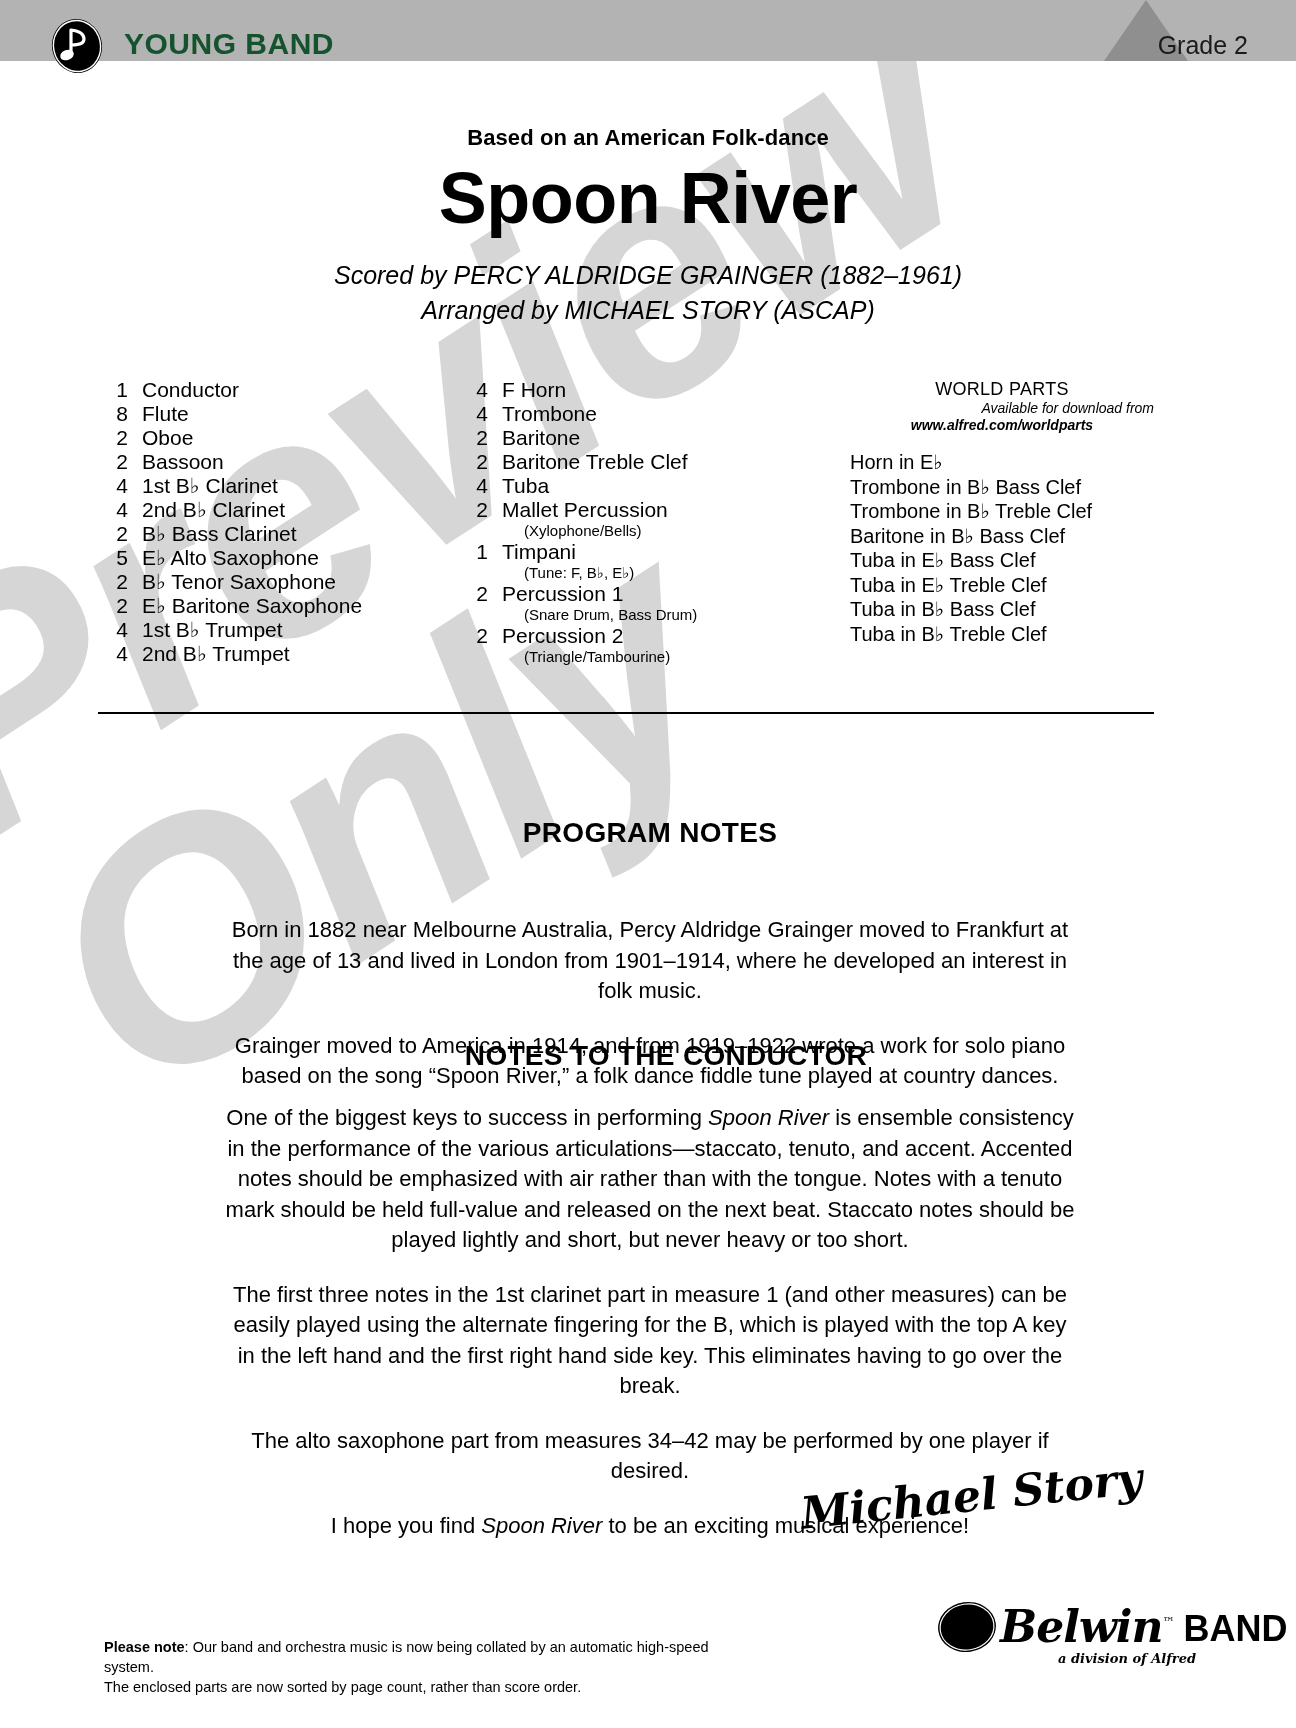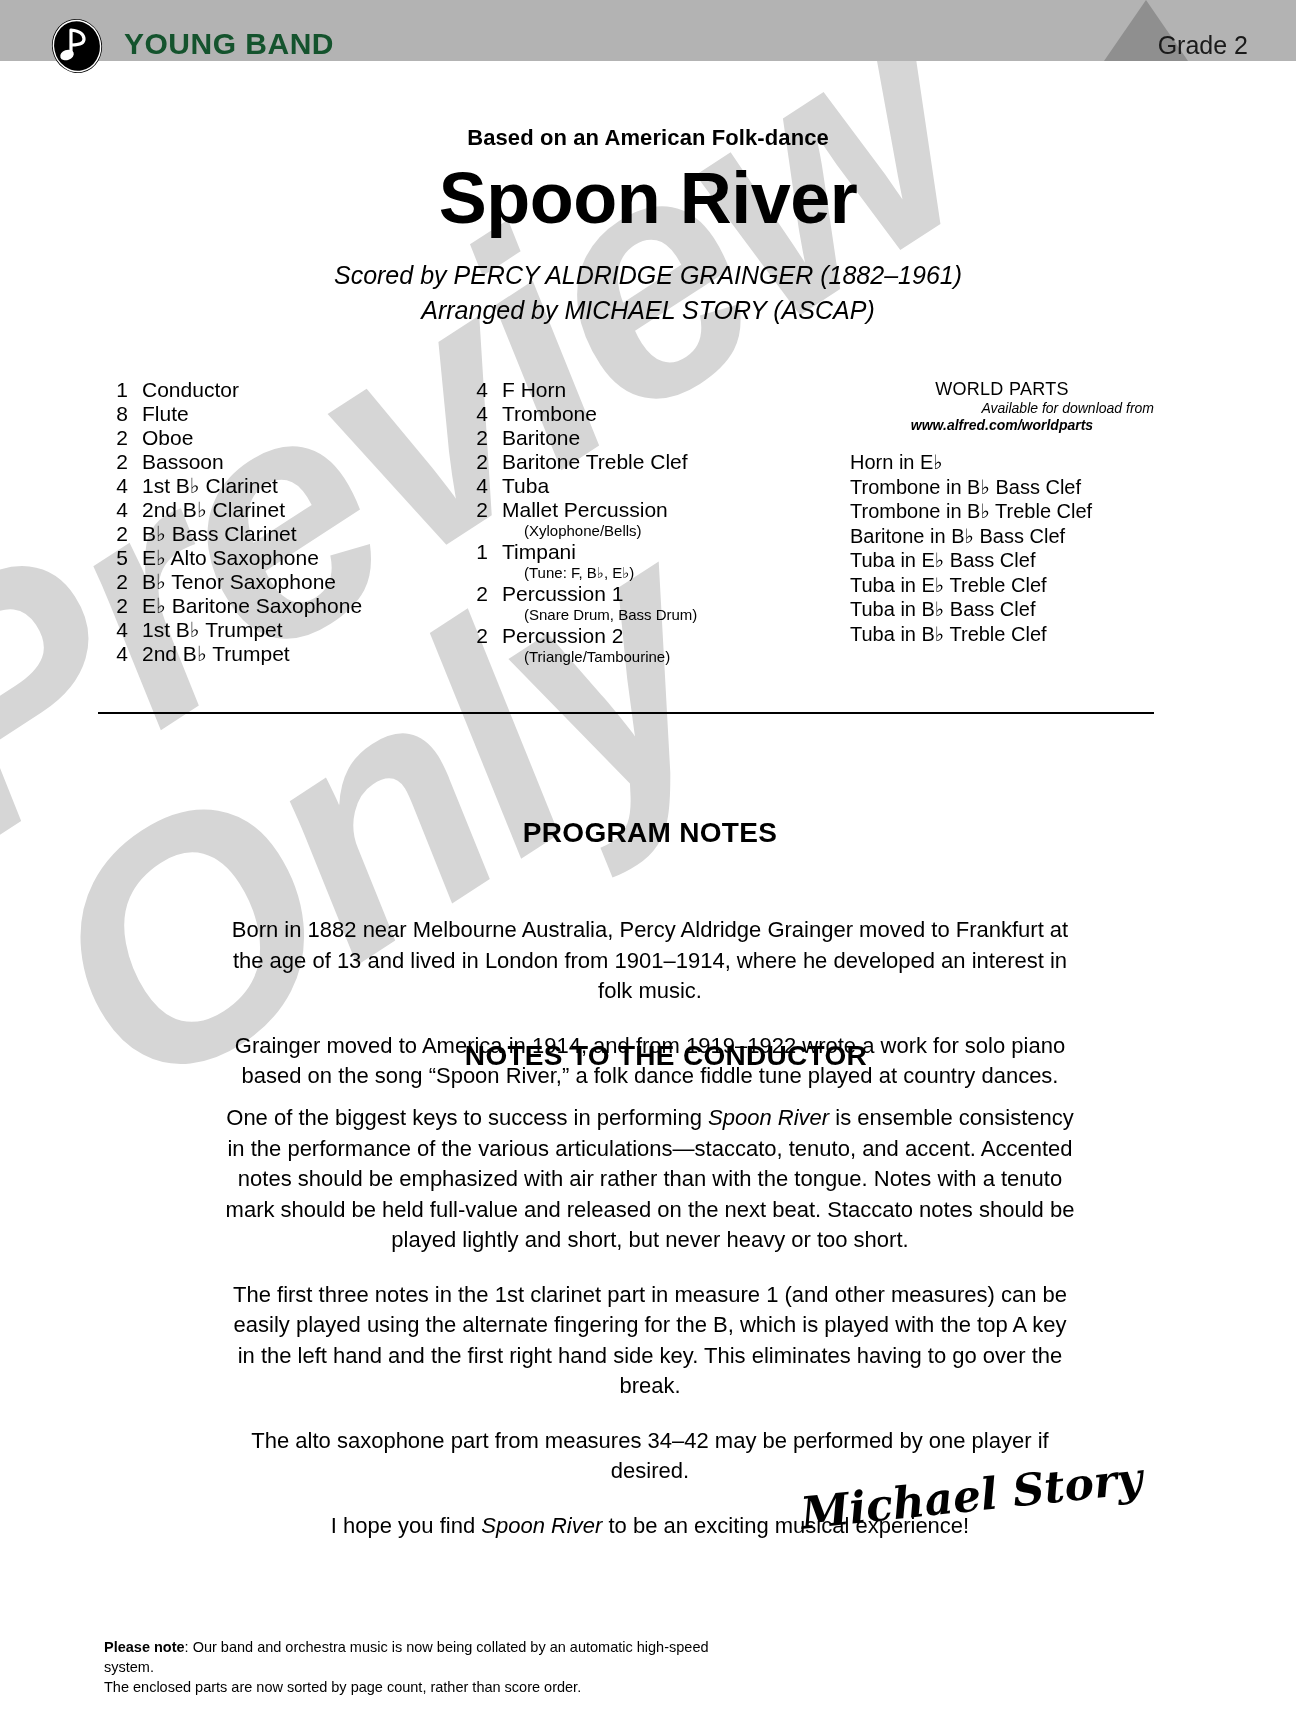--- a/index.html
+++ b/index.html
@@ -516,14 +516,27 @@
     <p class="para"><span>I hope you find </span><i>Spoon River</i><span> to be an exciting musical experience!</span></p>
   </div>
 
   <div id="signature">Michael Story</div>
 
   <div id="footer-note">
     <div><b>Please note</b><span>: Our band and orchestra music is now being collated by an automatic high-speed system.</span></div>
     <div>The enclosed parts are now sorted by page count, rather than score order.</div>
   </div>
 
+  <div id="belwin-logo">
+    <div id="belwin-mark">
+      <svg width="62" height="54" viewBox="0 0 62 54" xmlns="http://www.w3.org/2000/svg">
+        <ellipse cx="31" cy="27" rx="29" ry="25" fill="#000000" transform="rotate(-8 31 27)"></ellipse>
+        <ellipse cx="31" cy="27" rx="27" ry="23" fill="none" stroke="#ffffff" stroke-width="1.2" transform="rotate(-8 31 27)"></ellipse>
+      </svg>
+    </div>
+    <div id="belwin-word-wrap">
+      <span id="belwin-word"><span>Belwin</span><span id="belwin-tm">™</span></span>
+      <span id="belwin-band">BAND</span>
+      <span id="belwin-division">a division of Alfred</span>
+    </div>
+  </div>
 
 </div>
 
 </body></html>

